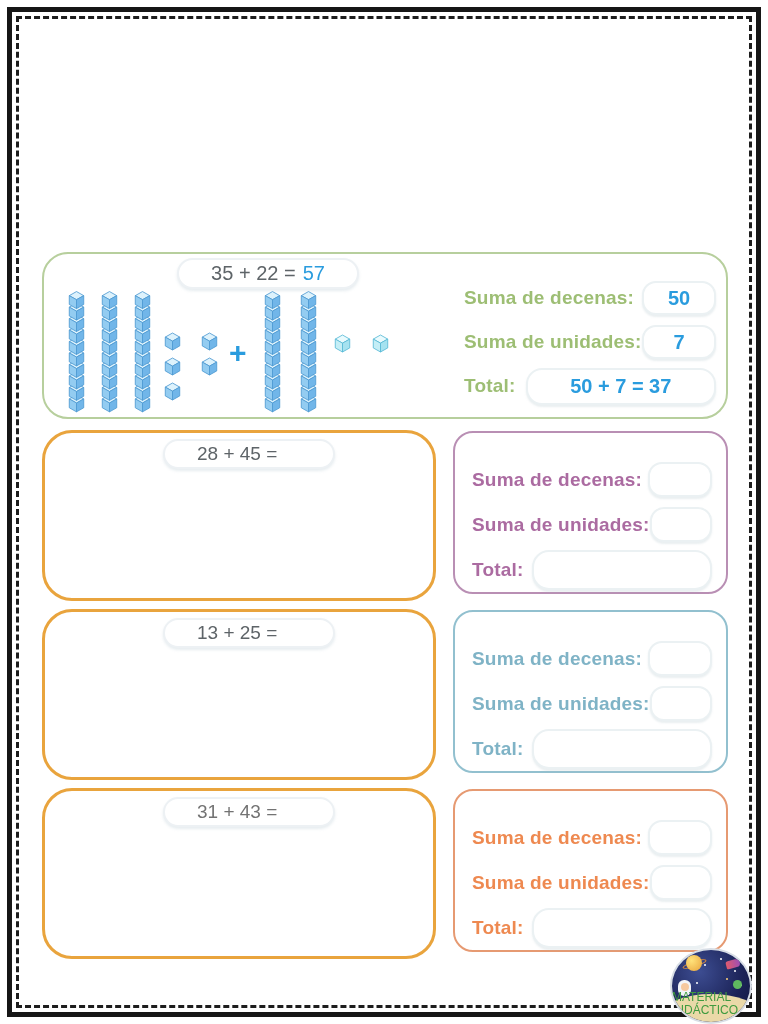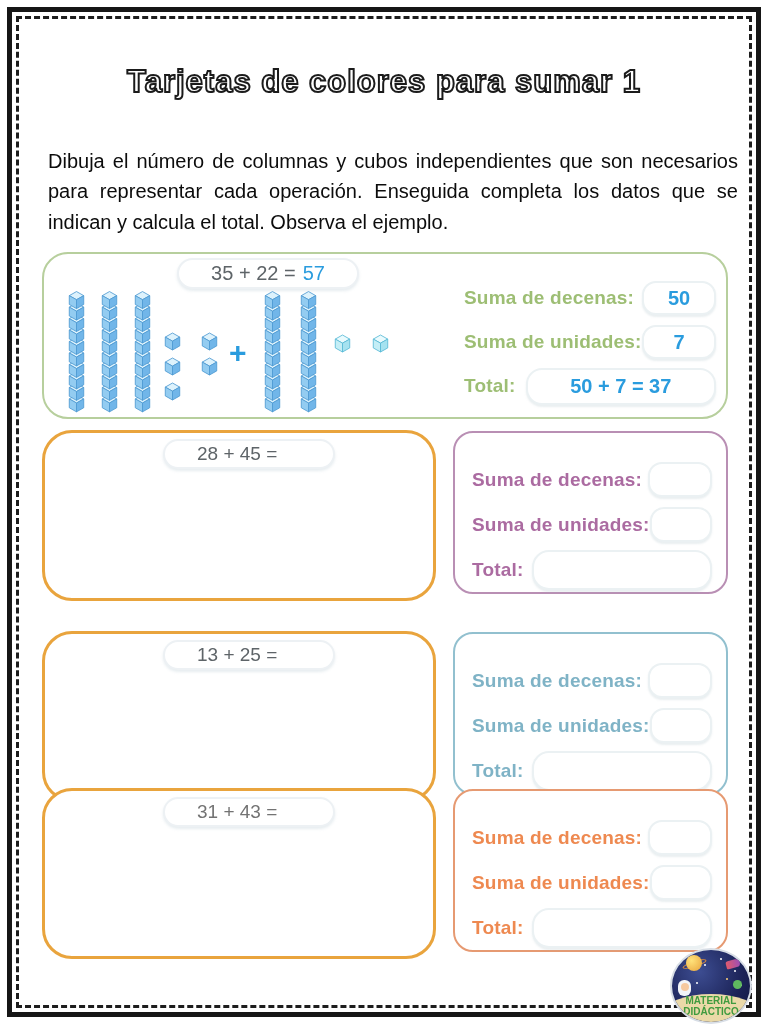--- a/index.html
+++ b/index.html
@@ -89,33 +89,31 @@
   .logo-planet { position:absolute; left:14px; top:5px; width:16px; height:16px; border-radius:50%;
     background:radial-gradient(circle at 35% 35%, #ffe27a, #e9a43d); }
   .logo-ring { position:absolute; left:10px; top:11px; width:25px; height:6px; border:1.5px solid #d8893c; border-radius:50%; transform:rotate(-18deg); }
   .logo-rocket { position:absolute; right:10px; top:10px; width:14px; height:8px; border-radius:6px 10px 10px 4px;
     background:linear-gradient(90deg,#e05a6c,#9c4fb5); transform:rotate(-15deg); }
   .logo-green-planet { position:absolute; right:8px; top:30px; width:9px; height:9px; border-radius:50%; background:#5fba5f; }
   .logo-astronaut { position:absolute; left:6px; top:30px; width:13px; height:16px; border-radius:6px; background:#f2f4f8; }
   .logo-astronaut::before { content:""; position:absolute; left:2.5px; top:2.5px; width:8px; height:8px; border-radius:50%; background:#f6c9a0; }
   .logo-sand { position:absolute; bottom:-10px; left:-8px; right:-8px; height:38px; background:#ead9a8; border-radius:50% 50% 0 0; }
   .logo-text {
-    position:absolute; bottom:5px; left:0; width:100%; text-align:center;
-    font-size:10px; font-weight:bold; color:#3f9b3f; line-height:1.1; letter-spacing:0;
+    position:absolute; bottom:5px; left:0; width:100%; 
+    font-size:12px; font-weight:normal; color:#3f9b3f; line-height:1.1; letter-spacing:0;
   }
 </style>
 </head>
 <body>
 
 <div class="page">
   <div class="frame-solid"></div>
   <div class="frame-dashed"></div>
 
-  <h1 class="title">Tarjetas de colores para sumar 1</h1>
-  <p class="instructions">Dibuja el número de columnas y cubos independientes que son necesarios para representar cada operación. Enseguida completa los datos que se indican y calcula el total. Observa el ejemplo.</p>
 
   <section class="example-card" style="border-color: rgb(183, 207, 157); border-radius: 26px;">
     <div class="eq-pill">
       <span>35 + 22 =</span>
       <span class="eq-result" style="color: rgb(42, 156, 222);">57</span>
     </div>
     <div class="blocks">
       <div id="left-tens" class="tens-group">
           <svg width="17" height="123.4" viewBox="0 0 20 143.5">
             <g transform="translate(0,121.5)">
@@ -567,21 +565,21 @@
         <span class="panel-label">Suma de unidades:</span>
         <span class="answer-pill pill-small"></span>
       </div>
       <div class="panel-row">
         <span class="panel-label">Total:</span>
         <span class="answer-pill pill-total"></span>
       </div>
     </div>
   </div>
 
-  <div class="exercise-row" style="top: 631px;">
+  <div class="exercise-row" style="top: 609px;">
     <div class="draw-card" style="border-color: rgb(233, 164, 61);">
       <div class="eq-pill">
         <span style="color: rgb(94, 100, 104);">13 + 25 =</span>
       </div>
     </div>
     <div class="answer-panel" style="border-color: rgb(146, 192, 207); color: rgb(127, 179, 198);">
       <div class="panel-row">
         <span class="panel-label">Suma de decenas:</span>
         <span class="answer-pill pill-small"></span>
       </div>

